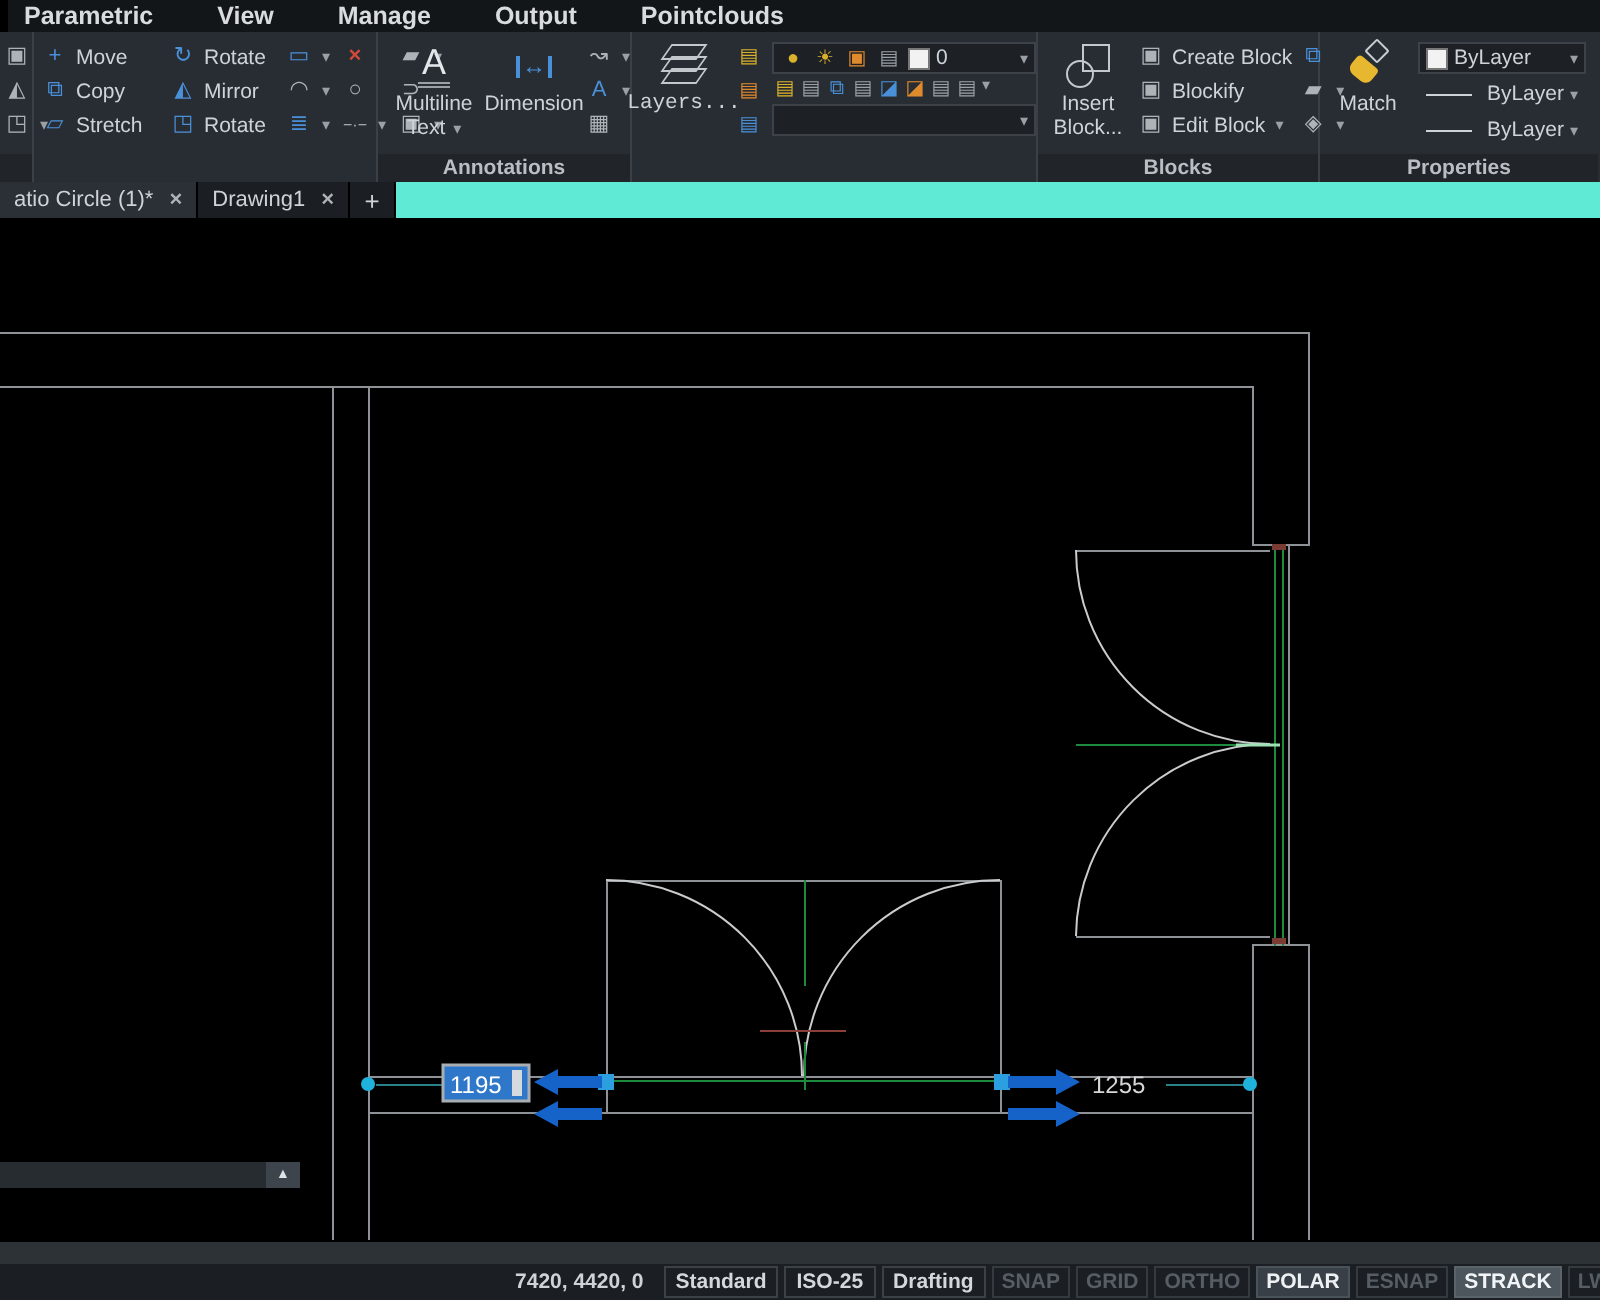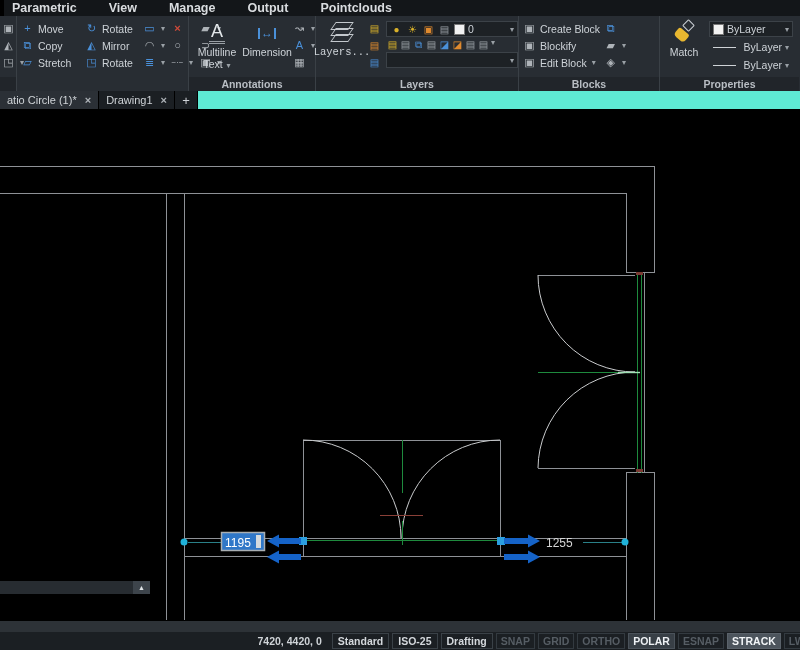--- a/index.html
+++ b/index.html
@@ -241,25 +241,34 @@
           <span class="mini o">◪</span>
           <span class="mini">▤</span>
           <span class="mini">▤</span>
           <span class="dd">▾</span>
         </div>
         <div class="combo" style="width:132px;">
           <span class="chev">▾</span>
         </div>
       </div>
     </div>
-    <div class="plabel">Layers</div>
   </div>
 
   <div class="panel" style="width:141px;">
     <div class="content" style="gap:4px;">
+      <div class="bigbtn" style="min-width:36px;">
+        <div class="bicon">
+            <span class="blk-icon">
+              <em></em>
+              <u></u>
+            </span>
+          </div>
+        <span>Insert</span>
+        <span>Block...</span>
+      </div>
       <div class="col">
         <div class="ib">
             <span class="ic gray">▣</span>
             <span>Create Block</span>
           </div>
         <div class="ib">
             <span class="ic gray">▣</span>
             <span>Blockify</span>
           </div>
         <div class="ib">

